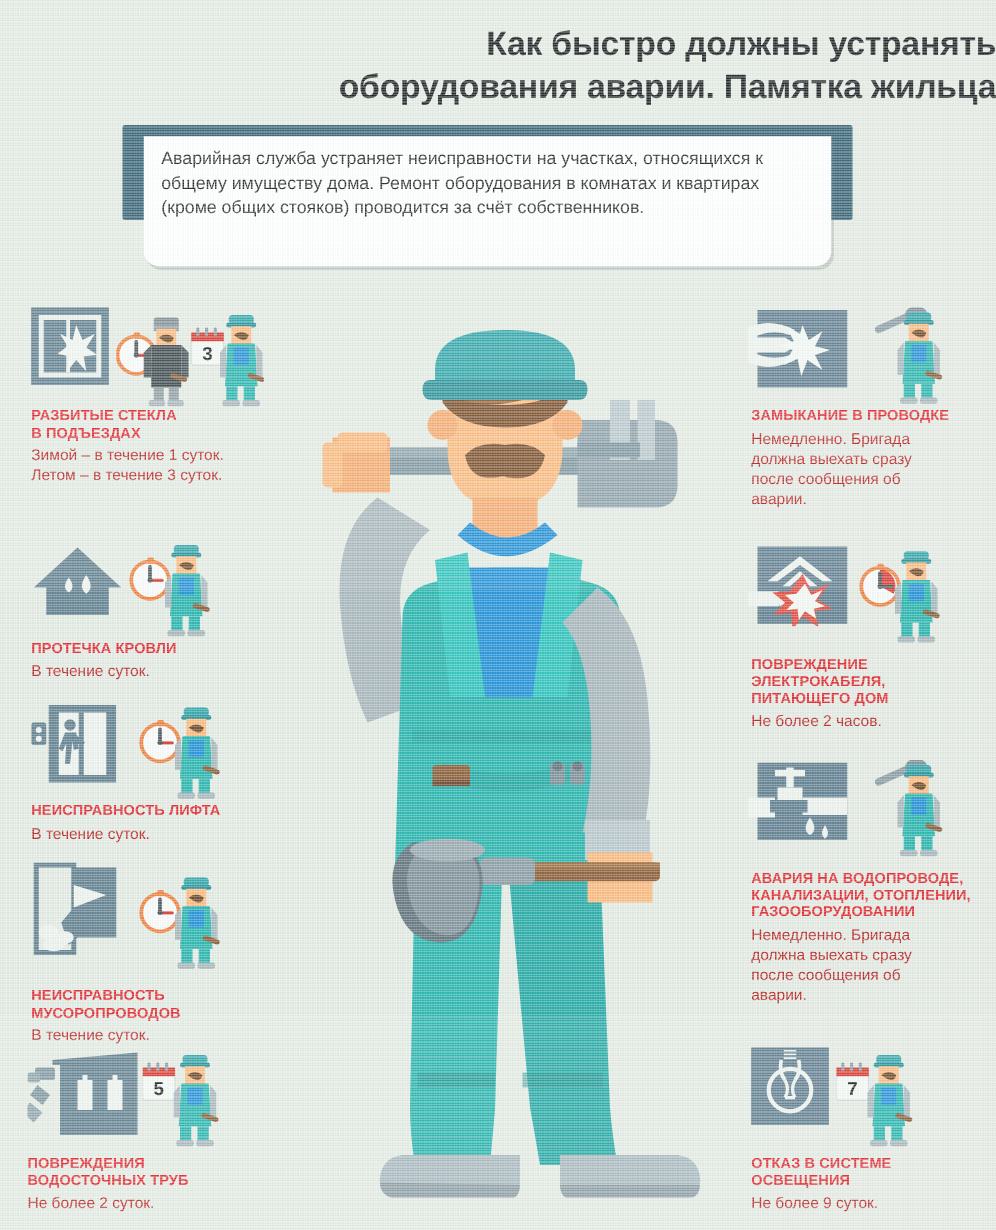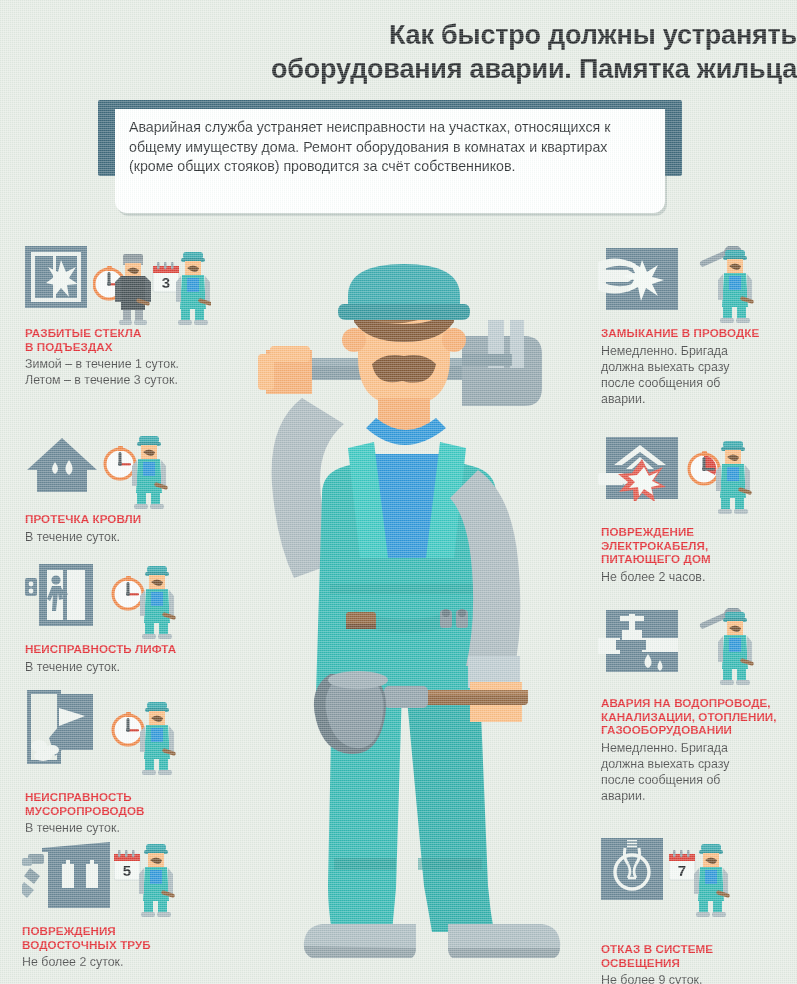--- a/index.html
+++ b/index.html
@@ -54,21 +54,21 @@
     position:absolute;left:0;top:0;width:62px;height:62px;
     background:#5f7c8d;
   }
   .icon-sq svg{display:block;}
   .head{
     font-size:11.6px;font-weight:700;color:#e32129;
     line-height:13.6px;letter-spacing:.1px;margin:0;
     text-transform:uppercase;
   }
   .desc{
-    font-size:12.4px;line-height:16.2px;color:#404040;margin:3px 0 0 0;
+    font-size:12.4px;line-height:16.2px;color:#b91c1c;margin:3px 0 0 0;
   }
   .right .head,.right .desc{text-align:left;}
 
   
   .mini{position:absolute;top:0;}
 
   
   #hero{position:absolute;left:226px;top:258px;width:350px;height:700px;}
 </style>
 </head>
@@ -566,21 +566,21 @@
         <rect x="36" y="30" width="12" height="14" fill="#1f8ed6"></rect>
         <path d="M30 28 l-5 6 v20 h5 z" fill="#a7b4ba"></path>
         <path d="M54 28 l5 6 v20 h-5 z" fill="#a7b4ba"></path>
         <rect x="30" y="61" width="9" height="12" fill="#25b2ac"></rect>
         <rect x="44" y="61" width="9" height="12" fill="#25b2ac"></rect>
         <rect x="27" y="72" width="14" height="5" rx="2" fill="#a7b4ba"></rect>
         <rect x="43" y="72" width="14" height="5" rx="2" fill="#a7b4ba"></rect>
         <rect x="48" y="50" width="14" height="4" rx="2" fill="#8a5a33" transform="rotate(18 48 50)"></rect>
       </svg>
     </div>
-    <p class="head" style="margin-top:24px;">
+    <p class="head" style="margin-top:6px;">
       <span>ОТКАЗ В СИСТЕМЕ</span><br>
       <span>ОСВЕЩЕНИЯ</span>
     </p>
     <p class="desc">
       <span>Не более 9 суток.</span>
     </p>
   </div>
 
 </div>
 

